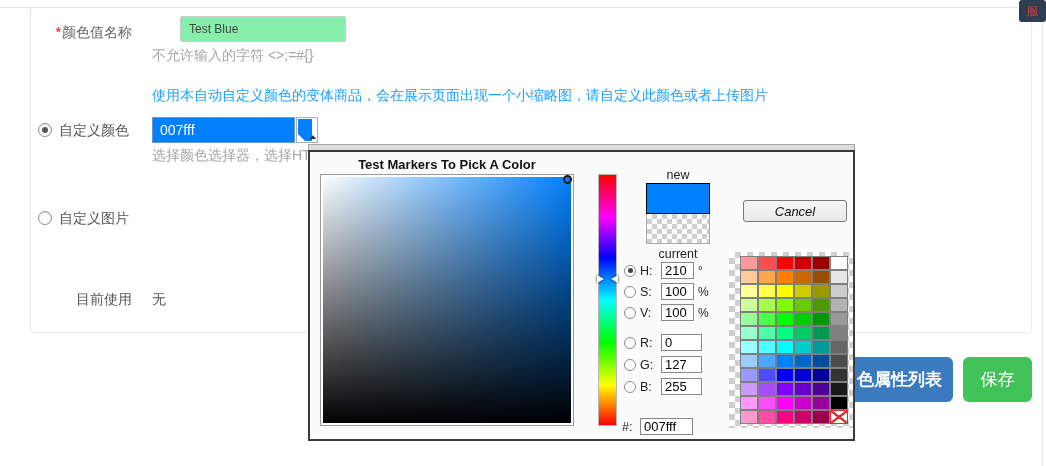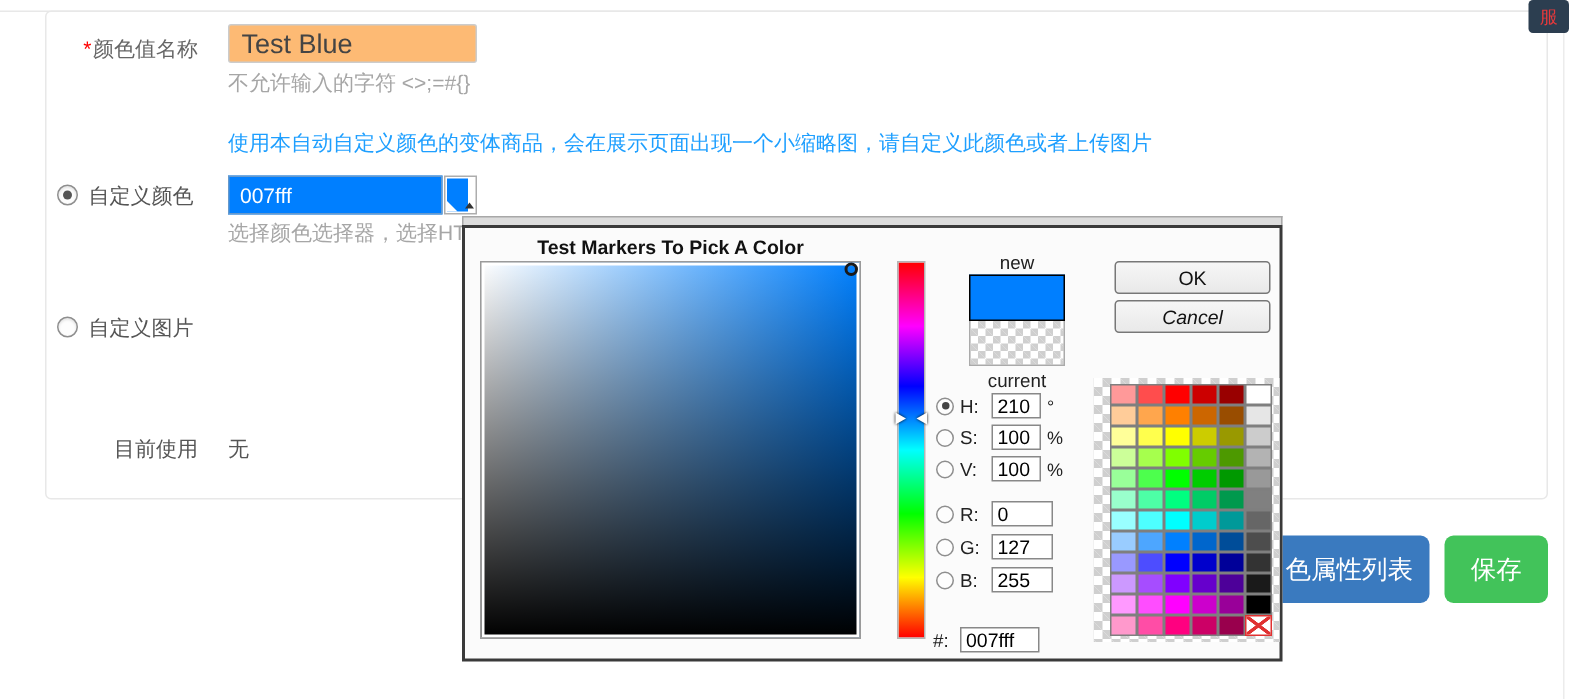--- a/index.html
+++ b/index.html
@@ -15,22 +15,22 @@
   .service-tag { position:absolute; left:1019px; top:0; width:27px; height:22px; z-index:30;
                  background:#2c3e50; border-radius:3px; color:#e4393c; font-size:12px;
                  display:flex; align-items:center; justify-content:center; cursor:pointer; }
 
   .frm-label { position:absolute; width:96px; text-align:right; font-size:14px; color:#666; }
   .req { color:#ff0000; margin-right:1px; }
   .hint { position:absolute; font-size:14px; color:#a6a6a6; }
   .tip  { position:absolute; font-size:14px; color:#1e9fff; }
 
   .txt-input { position:absolute; height:26px; border:1px solid #ccc; border-radius:2px;
-               font-size:18px; color:#444; padding:0 8px; background:#fdba74; outline:none;
-               font-family:"Liberation Sans","DejaVu Sans",sans-serif; }
+               font-size:12px; color:#444; padding:0 8px; background:#86efac; outline:none;
+               font-family:"Liberation Sans","DejaVu Sans",sans-serif;margin-left:28px; }
 
   .radio { position:absolute; width:14px; height:14px; border-radius:50%;
            border:1px solid #8e8e8e; background:#fdfdfd; box-shadow:inset 0 1px 2px rgba(0,0,0,.12); }
   .radio.checked::after { content:''; position:absolute; left:3px; top:3px; right:3px; bottom:3px;
            border-radius:50%; background:#555; }
   .radio-label { position:absolute; font-size:14px; color:#555; }
   .plain-val { position:absolute; font-size:14px; color:#555; }
 
   .color-input { position:absolute; left:152px; top:117px; width:143px; height:26px;
                  border:1px solid #6699cc; color:#fff; font-size:14px; padding:0 7px; outline:none;
@@ -40,21 +40,21 @@
   .pick-swatch { position:absolute; left:1px; top:1px; width:14px; height:22px; }
   .pick-swatch::after { content:''; position:absolute; left:0; bottom:0;
               border-left:7px solid #fff; border-top:7px solid transparent; }
   .pick-arrow { position:absolute; right:1px; bottom:3px; width:0; height:0;
               border-left:3px solid transparent; border-right:3px solid transparent;
               border-bottom:4px solid #333; }
 
   .btn { position:absolute; top:357px; height:45px; border:none; border-radius:6px;
          color:#fff; font-size:17px; cursor:pointer;
          font-family:"Liberation Sans","DejaVu Sans",sans-serif; }
-  .btn-blue  { left:846px; width:107px; }
+  .btn-blue  { left:846px; width:107px;font-weight:bold; }
   .btn-green { left:963px; width:69px; }
 
   
   .dialog { position:absolute; left:308px; top:144px; width:547px; z-index:10; }
   .drag-strip { height:6px; background:#dcdcdc; border:1px solid #a8a8a8; border-bottom:none; }
   .dlg-body { position:relative; height:291px; background:#fbfbfb; border:2px solid #3a3a3a; }
 
   .dlg-title { position:absolute; left:8px; top:5px; width:258px; text-align:center;
                font-size:13px; font-weight:bold; color:#111; }
 
@@ -168,21 +168,20 @@
         <span class="hue-mk hue-mk-r" style="top: calc(41.6667% - 4px);"></span>
       </div>
 
       <div class="mini-label" style="left:336px; top:16px;">new</div>
       <div class="swatch">
         <div class="swatch-new" style="background-color: rgb(0, 127, 255);"></div>
         <div class="swatch-cur"></div>
       </div>
       <div class="mini-label" style="left:336px; top:95px;">current</div>
 
-      <button class="win-btn" style="top:22px;">OK</button>
       <button class="win-btn" style="top:48px;font-style:italic;">Cancel</button>
 
       <div class="pf-row" style="left:314px; top:110px;">
         <span class="pf-radio checked"></span>
         <span class="pf-lab">H:</span>
         <input class="pf-input w-hsv" value="210" style="">
         <span class="pf-suffix">°</span>
       </div>
       <div class="pf-row" style="left:314px; top:131px;">
         <span class="pf-radio"></span>

